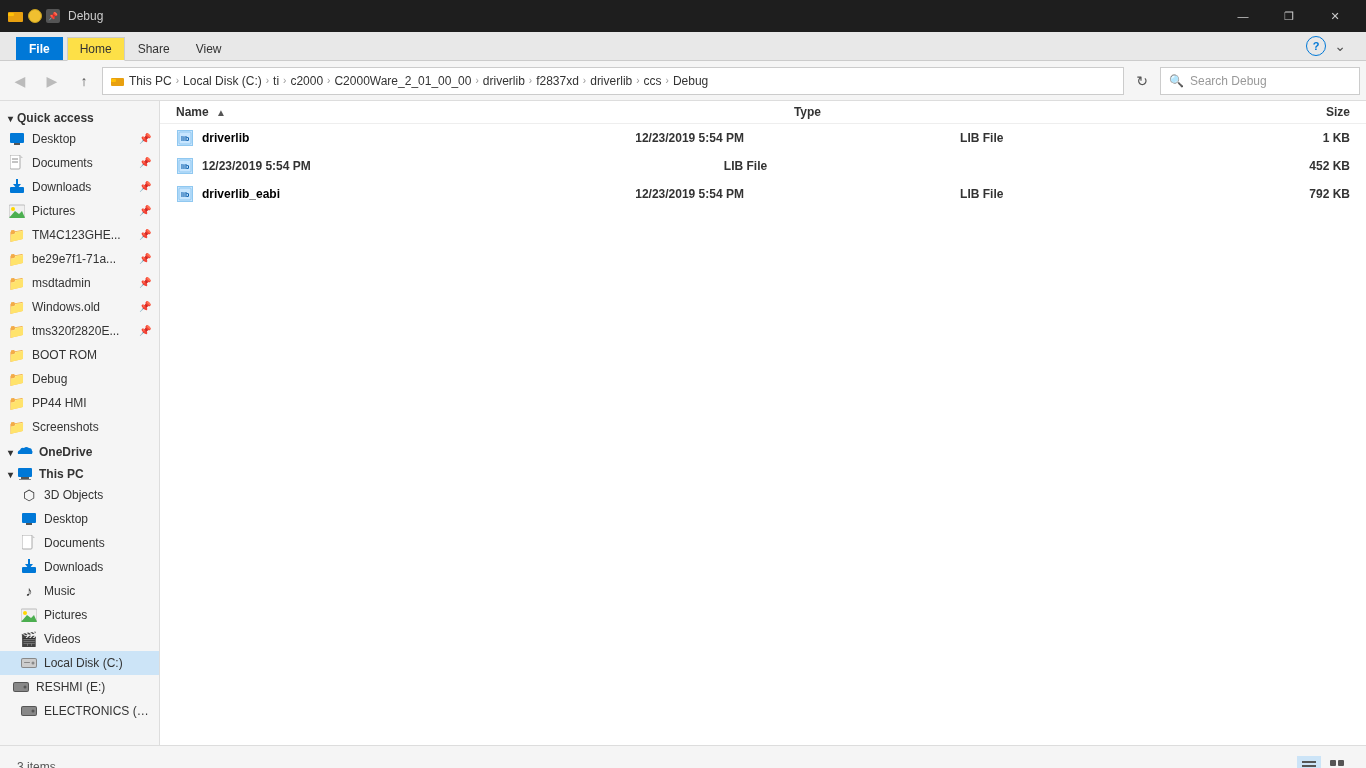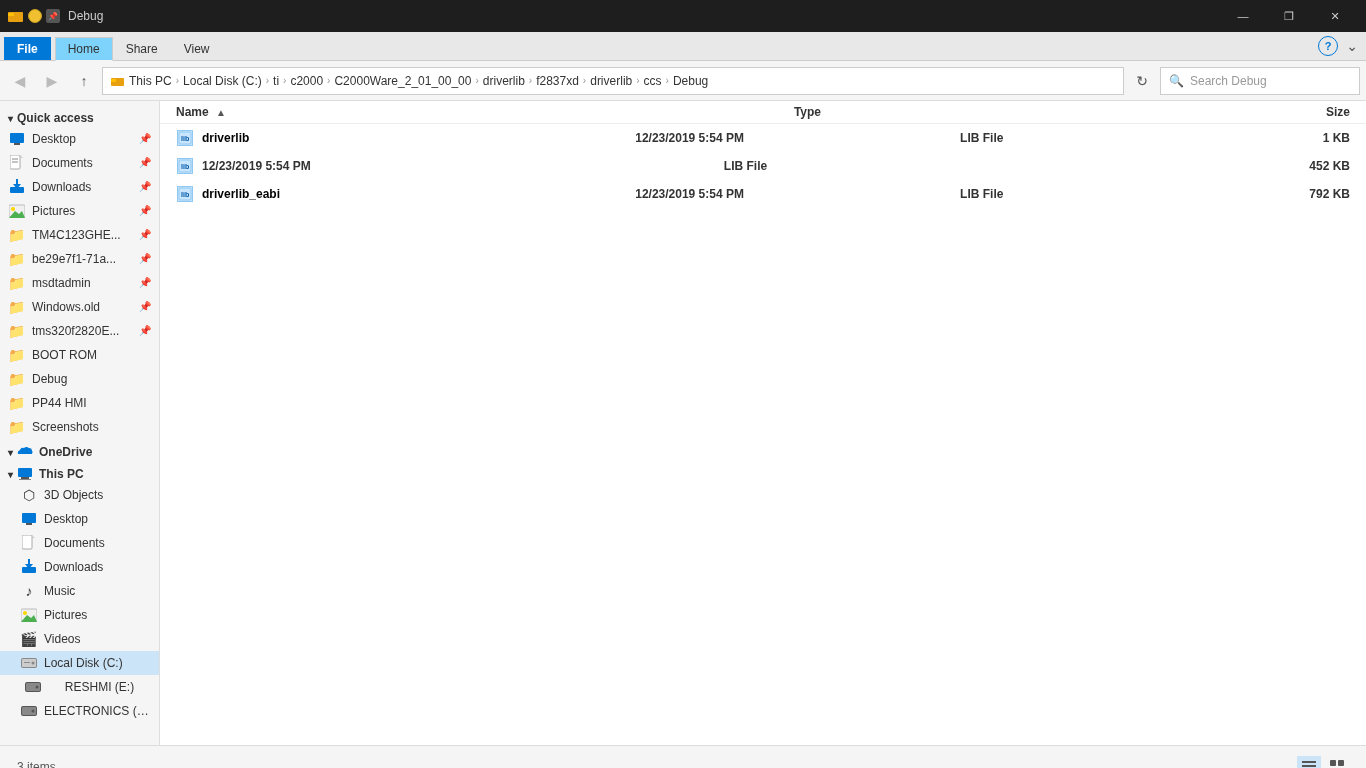--- a/index.html
+++ b/index.html
@@ -25,34 +25,34 @@
 
     
     .ribbon {
       background: #f5f5f5;
       border-bottom: 1px solid #ccc;
     }
     .ribbon-tabs {
       display: flex;
       height: 28px;
       align-items: flex-end;
-      padding: 0 4px;
+      padding: 0 16px;
       background: #e8e8e8;
     }
     .ribbon-tab {
       padding: 4px 12px;
       font-size: 12px;
       cursor: pointer;
       color: #333;
       border: 1px solid transparent;
       border-bottom: none;
       background: transparent;
     }
     .ribbon-tab.active {
-      background: #7dd3fc;
+      background: #fde047;
       border-color: #ccc;
       border-bottom: 1px solid #f5f5f5;
       margin-bottom: -1px;
     }
     .ribbon-tab:first-child {
       background: #0078d7;
       color: white;
       font-weight: bold;
       margin-right: 4px;
     }
@@ -490,21 +490,21 @@
         <svg width="16" height="14" viewBox="0 0 16 14">
             <rect x="0" y="2" width="16" height="10" rx="2" fill="#888"></rect>
             <rect x="1" y="3" width="14" height="8" rx="1" fill="#ccc"></rect>
             <circle cx="12" cy="7" r="1.5" fill="#888"></circle>
             <rect x="3" y="6" width="6" height="1" rx="0.5" fill="#888"></rect>
           </svg>
       </div>
       <span class="sidebar-label">Local Disk (C:)</span>
     </div>
 
-    <div class="sidebar-item" style="padding-left:24px;text-align:center;">
+    <div class="sidebar-item" style="padding-left:12px;">
       <div class="sidebar-icon">
         <svg width="16" height="14" viewBox="0 0 16 14">
             <rect x="0" y="2" width="16" height="10" rx="2" fill="#555"></rect>
             <rect x="1" y="3" width="14" height="8" rx="1" fill="#888"></rect>
             <circle cx="12" cy="7" r="1.5" fill="#555"></circle>
           </svg>
       </div>
       <span class="sidebar-label">RESHMI (E:)</span>
     </div>
 

